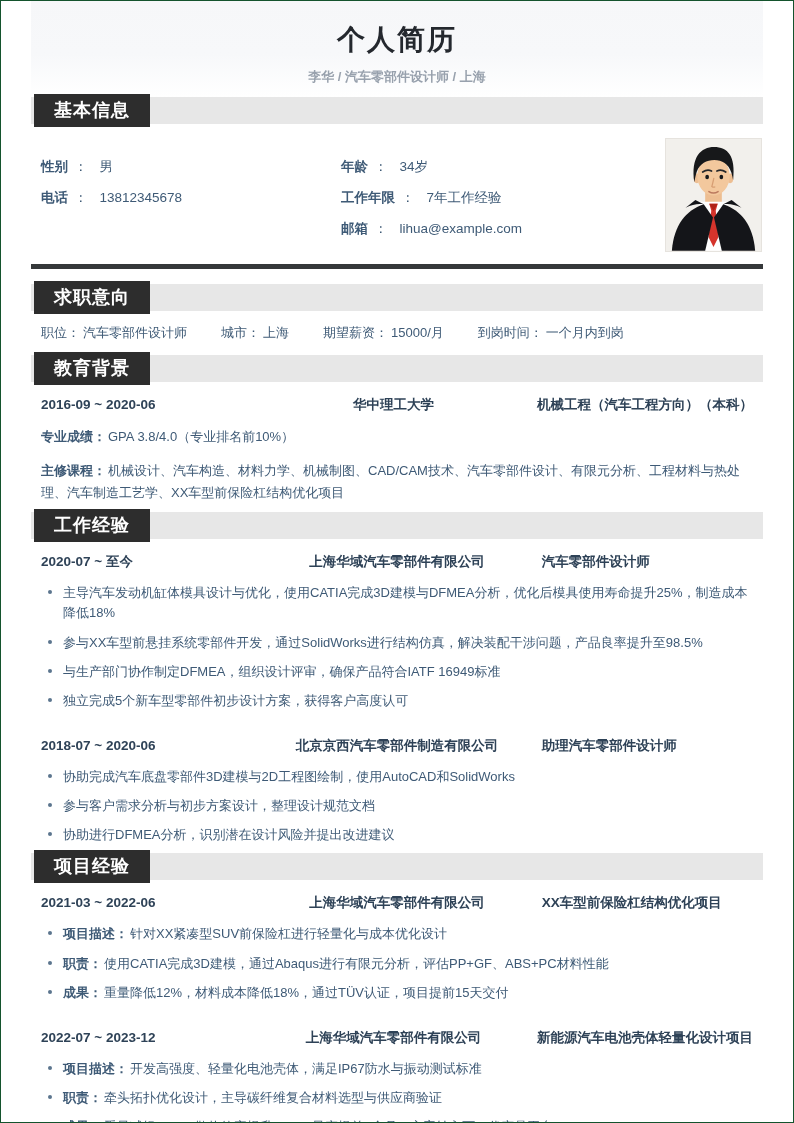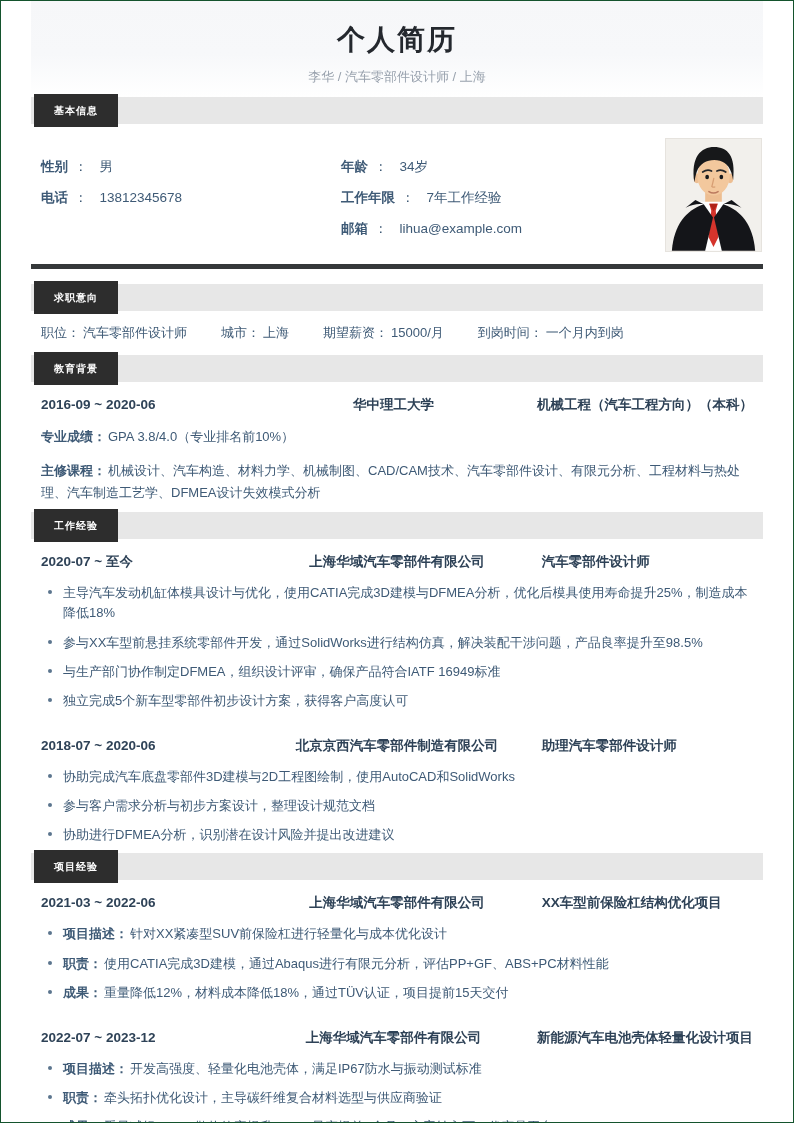--- a/index.html
+++ b/index.html
@@ -9,28 +9,28 @@
     font-family:"Liberation Sans","DejaVu Sans",sans-serif;
     position:relative;
   }
   
   .hero {
     margin:0 30px; height:96px; box-sizing:border-box; padding-top:20px;
     background:linear-gradient(180deg,#f6f7f9 0%,#f7f8fa 55%,#ffffff 100%);
     text-align:center;
   }
   .hero h1 { margin:0; font-size:28px; font-weight:bold; color:#24282e; letter-spacing:2px; }
-  .hero .sub { margin-top:9px; font-size:13px; color:#98a1ad; }
+  .hero .sub { margin-top:9px; font-size:13px; color:#98a1ad;font-weight:bold; }
 
   
   .sec { margin:0 30px; height:27px; background:#e7e7e7; position:relative; }
   .sec-label {
     position:absolute; left:3px; top:-3px; height:33px; line-height:33px;
     padding:0 20px; background:#2d2d2d; color:#ffffff;
-    font-size:10px; font-weight:bold; letter-spacing:1px; white-space:nowrap;
+    font-size:18px; font-weight:bold; letter-spacing:1px; white-space:nowrap;
   }
 
   
   .basic { margin:0 30px; position:relative; padding:34px 0 16px 10px; }
   .cols { display:flex; }
   .col { width:300px; display:flex; flex-direction:column; gap:13px; }
   .frow { font-size:13.5px; color:#3e5a76; line-height:18px; }
   .frow .lbl { font-weight:bold; margin-right:6px; }
   .frow .colon { margin-right:12px; }
   .photo {
@@ -143,21 +143,21 @@
     <div class="sec-label">教育背景</div>
   </div>
   <section class="block">
     <div class="entry">
       <div class="entry-head">
         <span class="eh-l">2016-09 ~ 2020-06</span>
         <span class="eh-c">华中理工大学</span>
         <span class="eh-r">机械工程（汽车工程方向）（本科）</span>
       </div>
       <p class="detail"><b>专业成绩：</b><span>GPA 3.8/4.0（专业排名前10%）</span></p>
-      <p class="detail"><b>主修课程：</b><span>机械设计、汽车构造、材料力学、机械制图、CAD/CAM技术、汽车零部件设计、有限元分析、工程材料与热处理、汽车制造工艺学、DFMEA设计失效模式分析</span></p>
+      <p class="detail"><b>主修课程：</b><span>机械设计、汽车构造、材料力学、机械制图、CAD/CAM技术、汽车零部件设计、有限元分析、工程材料与热处理、汽车制造工艺学、XX车型前保险杠结构优化项目</span></p>
     </div>
   </section>
 
   <div class="sec">
     <div class="sec-label">工作经验</div>
   </div>
   <section class="block">
 
     <div class="entry">
       <div class="entry-head">

